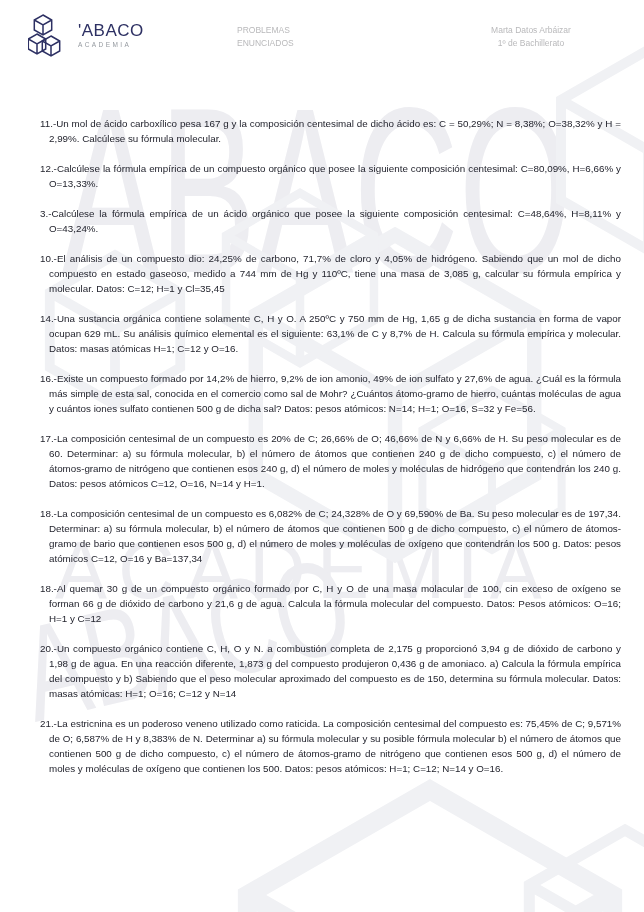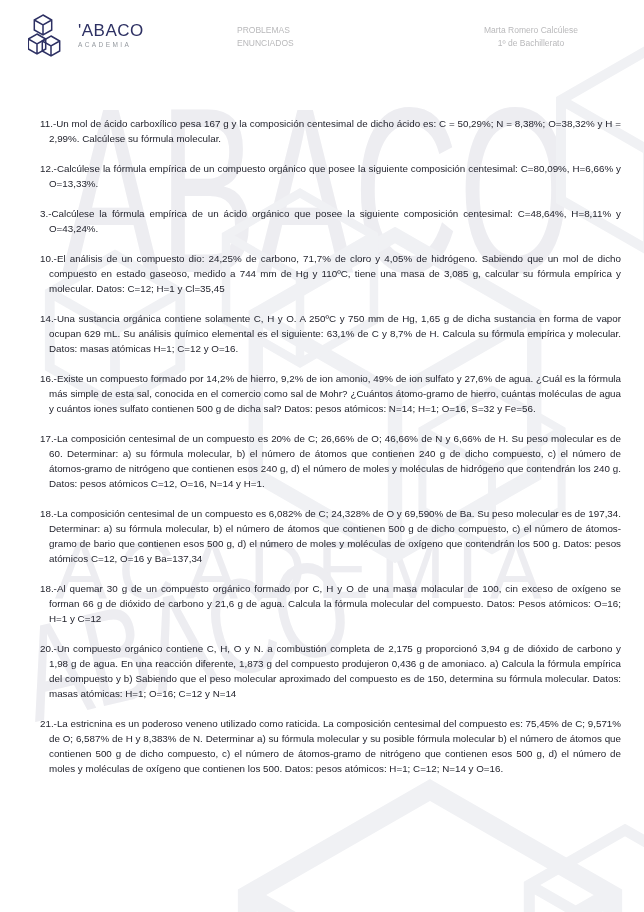--- a/index.html
+++ b/index.html
@@ -65,21 +65,21 @@
       <div class="brand-sub">ACADEMIA</div>
     </div>
   </div>
 
   <div class="header-center">
     <div>PROBLEMAS</div>
     <div>ENUNCIADOS</div>
   </div>
 
   <div class="header-right">
-    <div>Marta Romero Calcúlese</div>
+    <div>Marta Datos Arbáizar</div>
     <div>1º de Bachillerato</div>
   </div>
 
   <div class="content">
     <div class="problem"><span>11.-</span><span>Un mol de ácido carboxílico pesa 167 g y la composición centesimal de dicho ácido es: C = 50,29%; N = 8,38%; O=38,32% y H = 2,99%. Calcúlese su fórmula molecular.</span></div>
     <div class="problem"><span>12.-</span><span>Calcúlese la fórmula empírica de un compuesto orgánico que posee la siguiente composición centesimal: C=80,09%, H=6,66% y O=13,33%.</span></div>
     <div class="problem"><span>3.-</span><span>Calcúlese la fórmula empírica de un ácido orgánico que posee la siguiente composición centesimal: C=48,64%, H=8,11% y O=43,24%.</span></div>
     <div class="problem"><span>10.-</span><span>El análisis de un compuesto dio: 24,25% de carbono, 71,7% de cloro y 4,05% de hidrógeno. Sabiendo que un mol de dicho compuesto en estado gaseoso, medido a 744 mm de Hg y 110ºC, tiene una masa de 3,085 g, calcular su fórmula empírica y molecular. Datos: C=12; H=1 y Cl=35,45</span></div>
     <div class="problem"><span>14.-</span><span>Una sustancia orgánica contiene solamente C, H y O. A 250ºC y 750 mm de Hg, 1,65 g de dicha sustancia en forma de vapor ocupan 629 mL. Su análisis químico elemental es el siguiente: 63,1% de C y 8,7% de H. Calcula su fórmula empírica y molecular. Datos: masas atómicas H=1; C=12 y O=16.</span></div>
     <div class="problem"><span>16.-</span><span>Existe un compuesto formado por 14,2% de hierro, 9,2% de ion amonio, 49% de ion sulfato y 27,6% de agua. ¿Cuál es la fórmula más simple de esta sal, conocida en el comercio como sal de Mohr? ¿Cuántos átomo-gramo de hierro, cuántas moléculas de agua y cuántos iones sulfato contienen 500 g de dicha sal? Datos: pesos atómicos: N=14; H=1; O=16, S=32 y Fe=56.</span></div>

